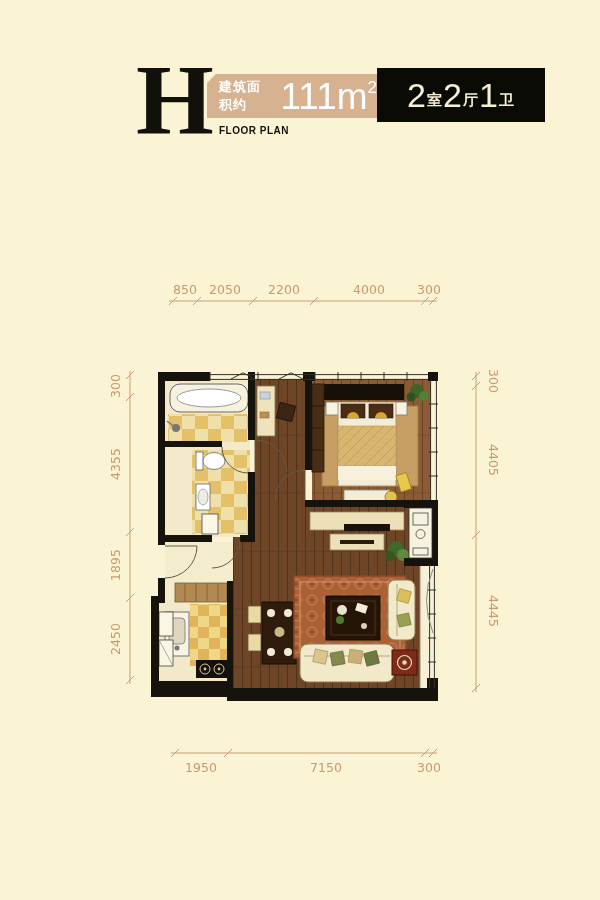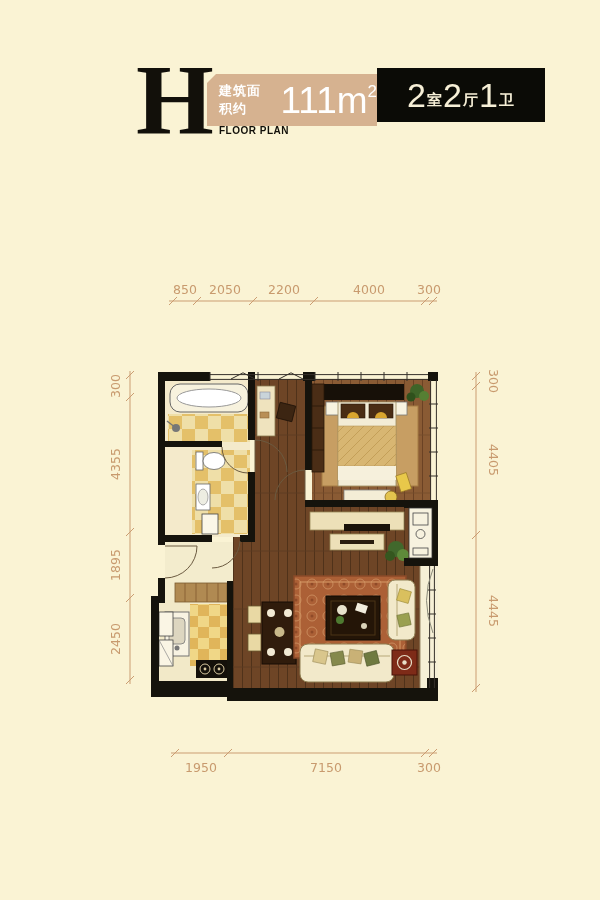--- a/index.html
+++ b/index.html
@@ -1,21 +1,21 @@
 <!DOCTYPE html>
 <html><head>
 <meta charset="utf-8">
 <style>
   html,body{margin:0;padding:0;}
   #page{position:relative;width:600px;height:900px;background:#FAF3D4;overflow:hidden;
          font-family:"Liberation Sans",sans-serif;}
   
   #hdr-letter{position:absolute;left:136px;top:50px;font-family:"Liberation Serif",serif;
       font-weight:bold;font-size:100px;line-height:1;color:#12100A;letter-spacing:0;}
-  #area-box{position:absolute;left:207px;top:74px;width:170px;height:52px;background:#D6B290;
+  #area-box{position:absolute;left:207px;top:74px;width:170px;height:44px;background:#D6B290;
       clip-path:polygon(9px 0,100% 0,100% 100%,0 100%,0 9px);
       display:flex;align-items:center;padding-left:12px;box-sizing:border-box;}
   #area-label{color:#FFFFFF;font-size:13px;font-weight:bold;letter-spacing:1px;}
   #area-value{color:#FFFFFF;font-size:37px;font-weight:400;margin-left:13px;line-height:1;}
   #area-value sup{font-size:17px;vertical-align:top;line-height:1;position:relative;top:1px;}
   #layout-box{position:absolute;left:377px;top:68px;width:168px;height:54px;background:#0B0B06;
       display:flex;align-items:center;justify-content:center;color:#F6EFD6;}
   #layout-box .num{font-size:34px;font-weight:400;line-height:1;}
   #layout-box .unit{font-size:15px;font-weight:bold;margin:10px 1px 0 1px;}
   #fp-label{position:absolute;left:219px;top:125px;font-size:10px;font-weight:bold;

